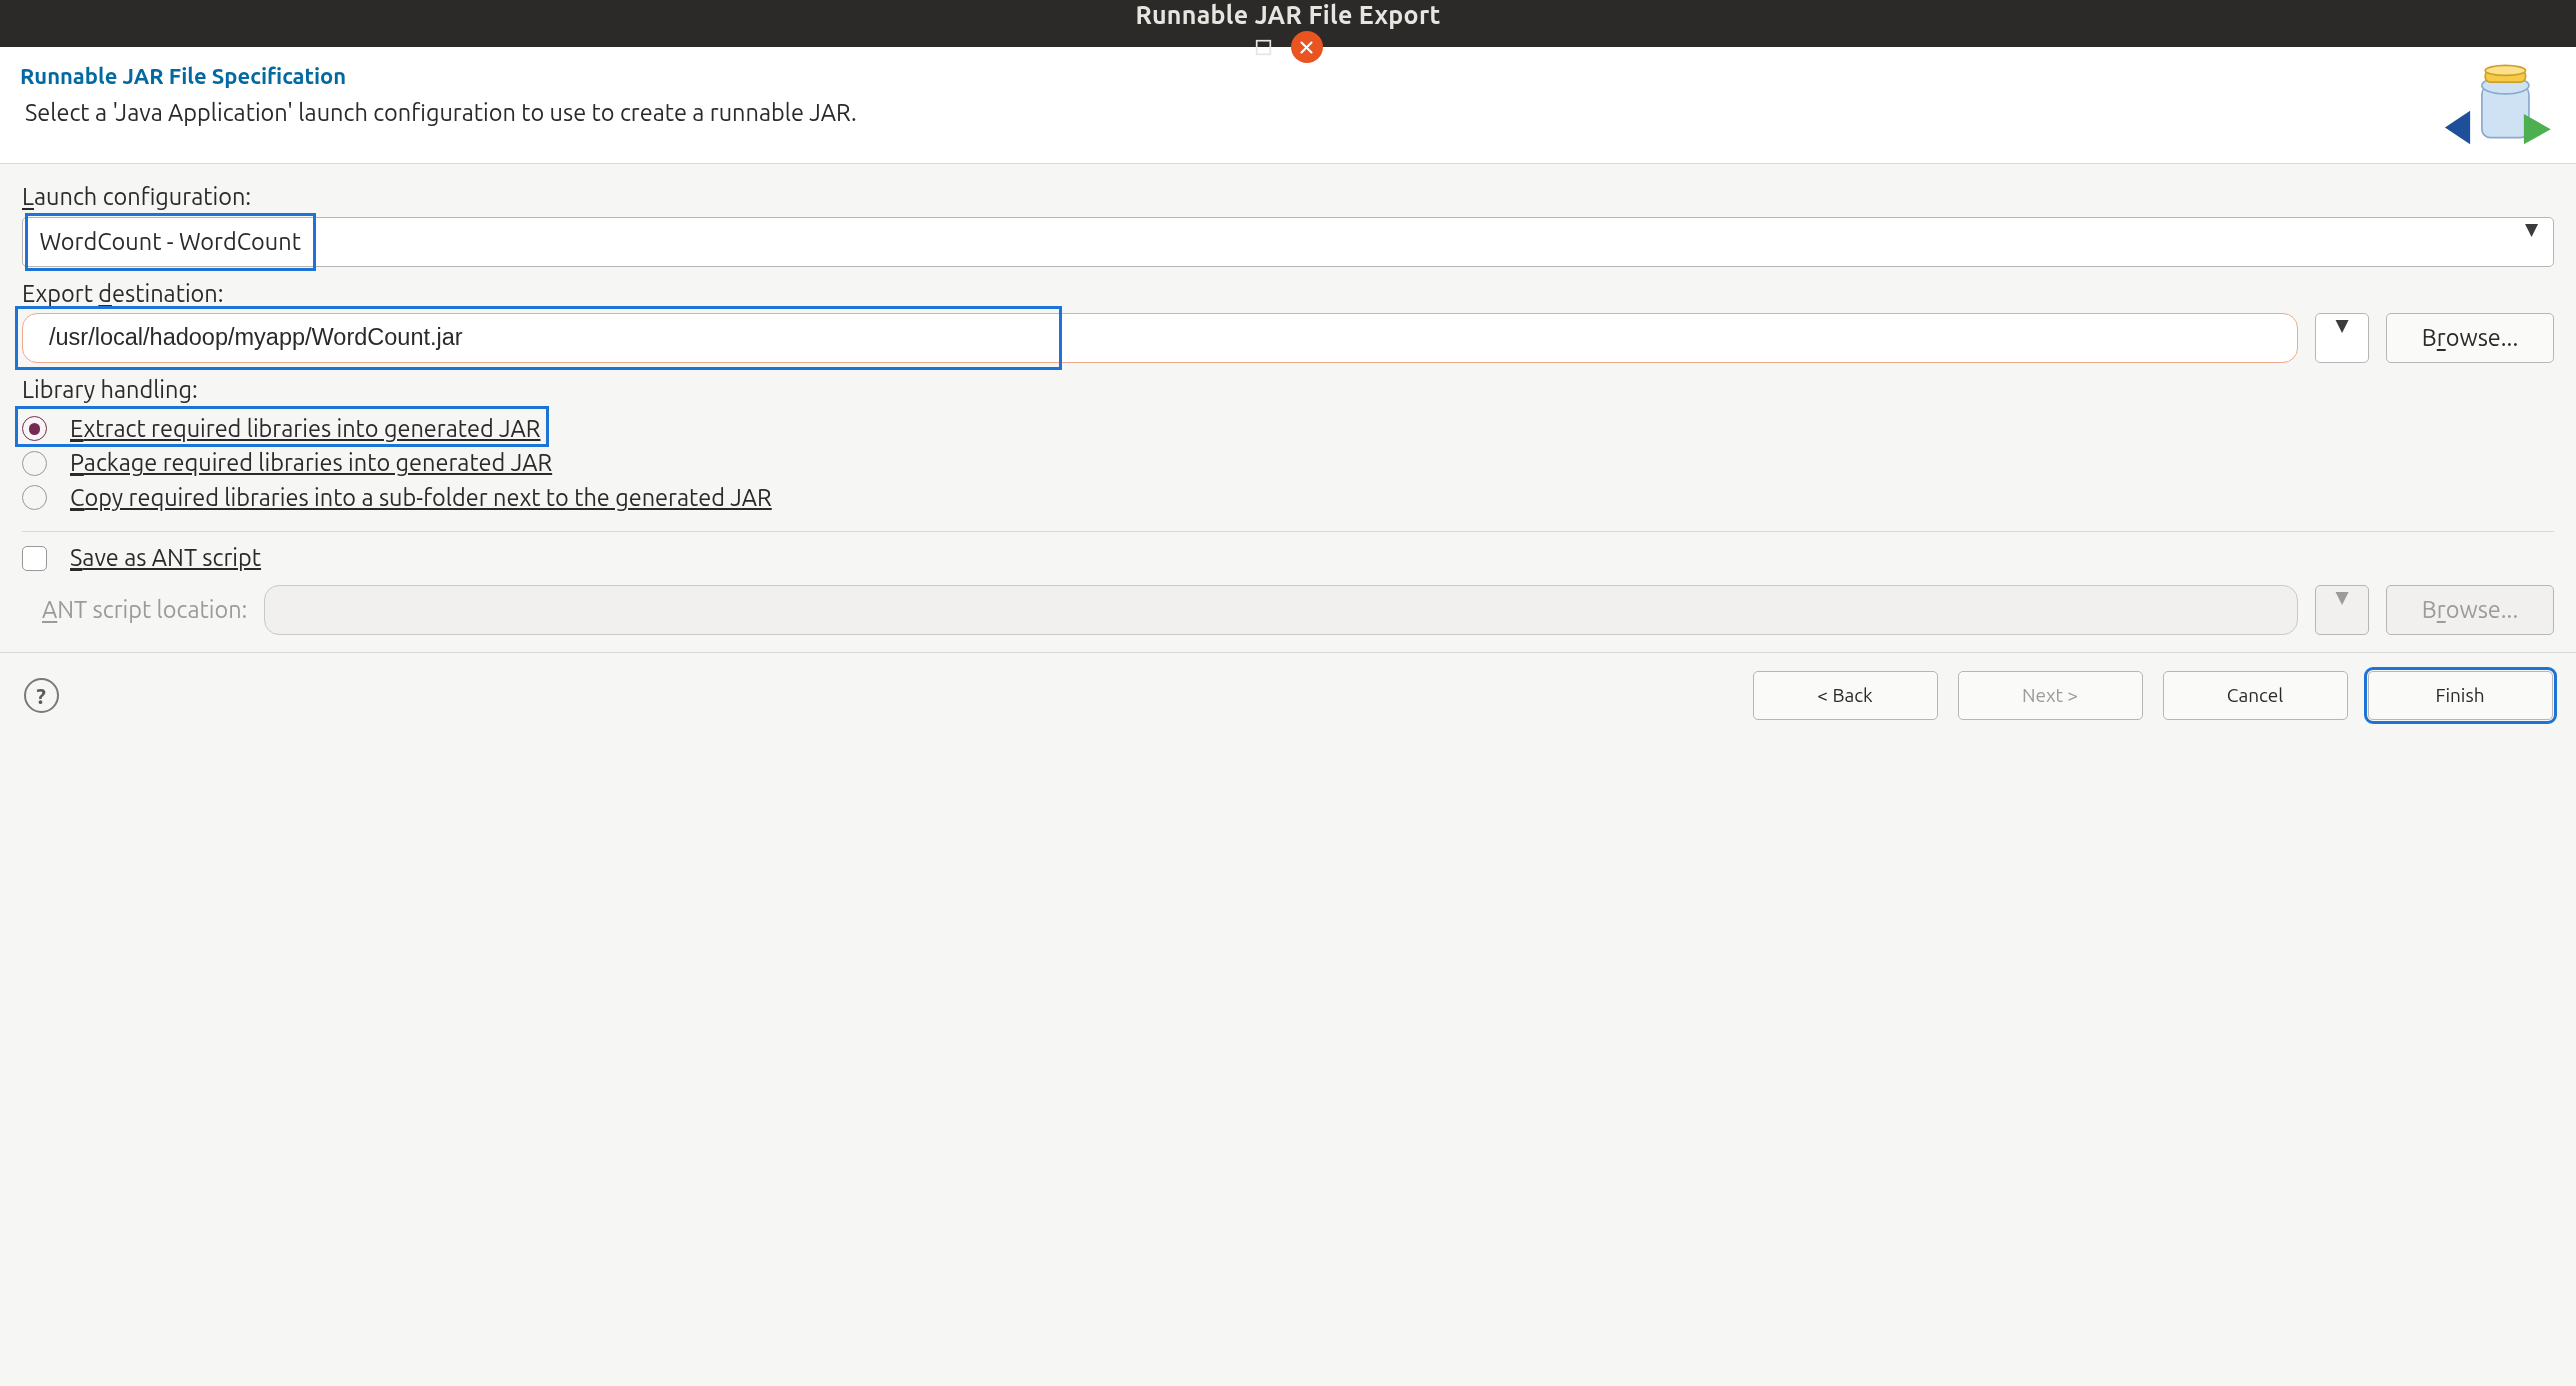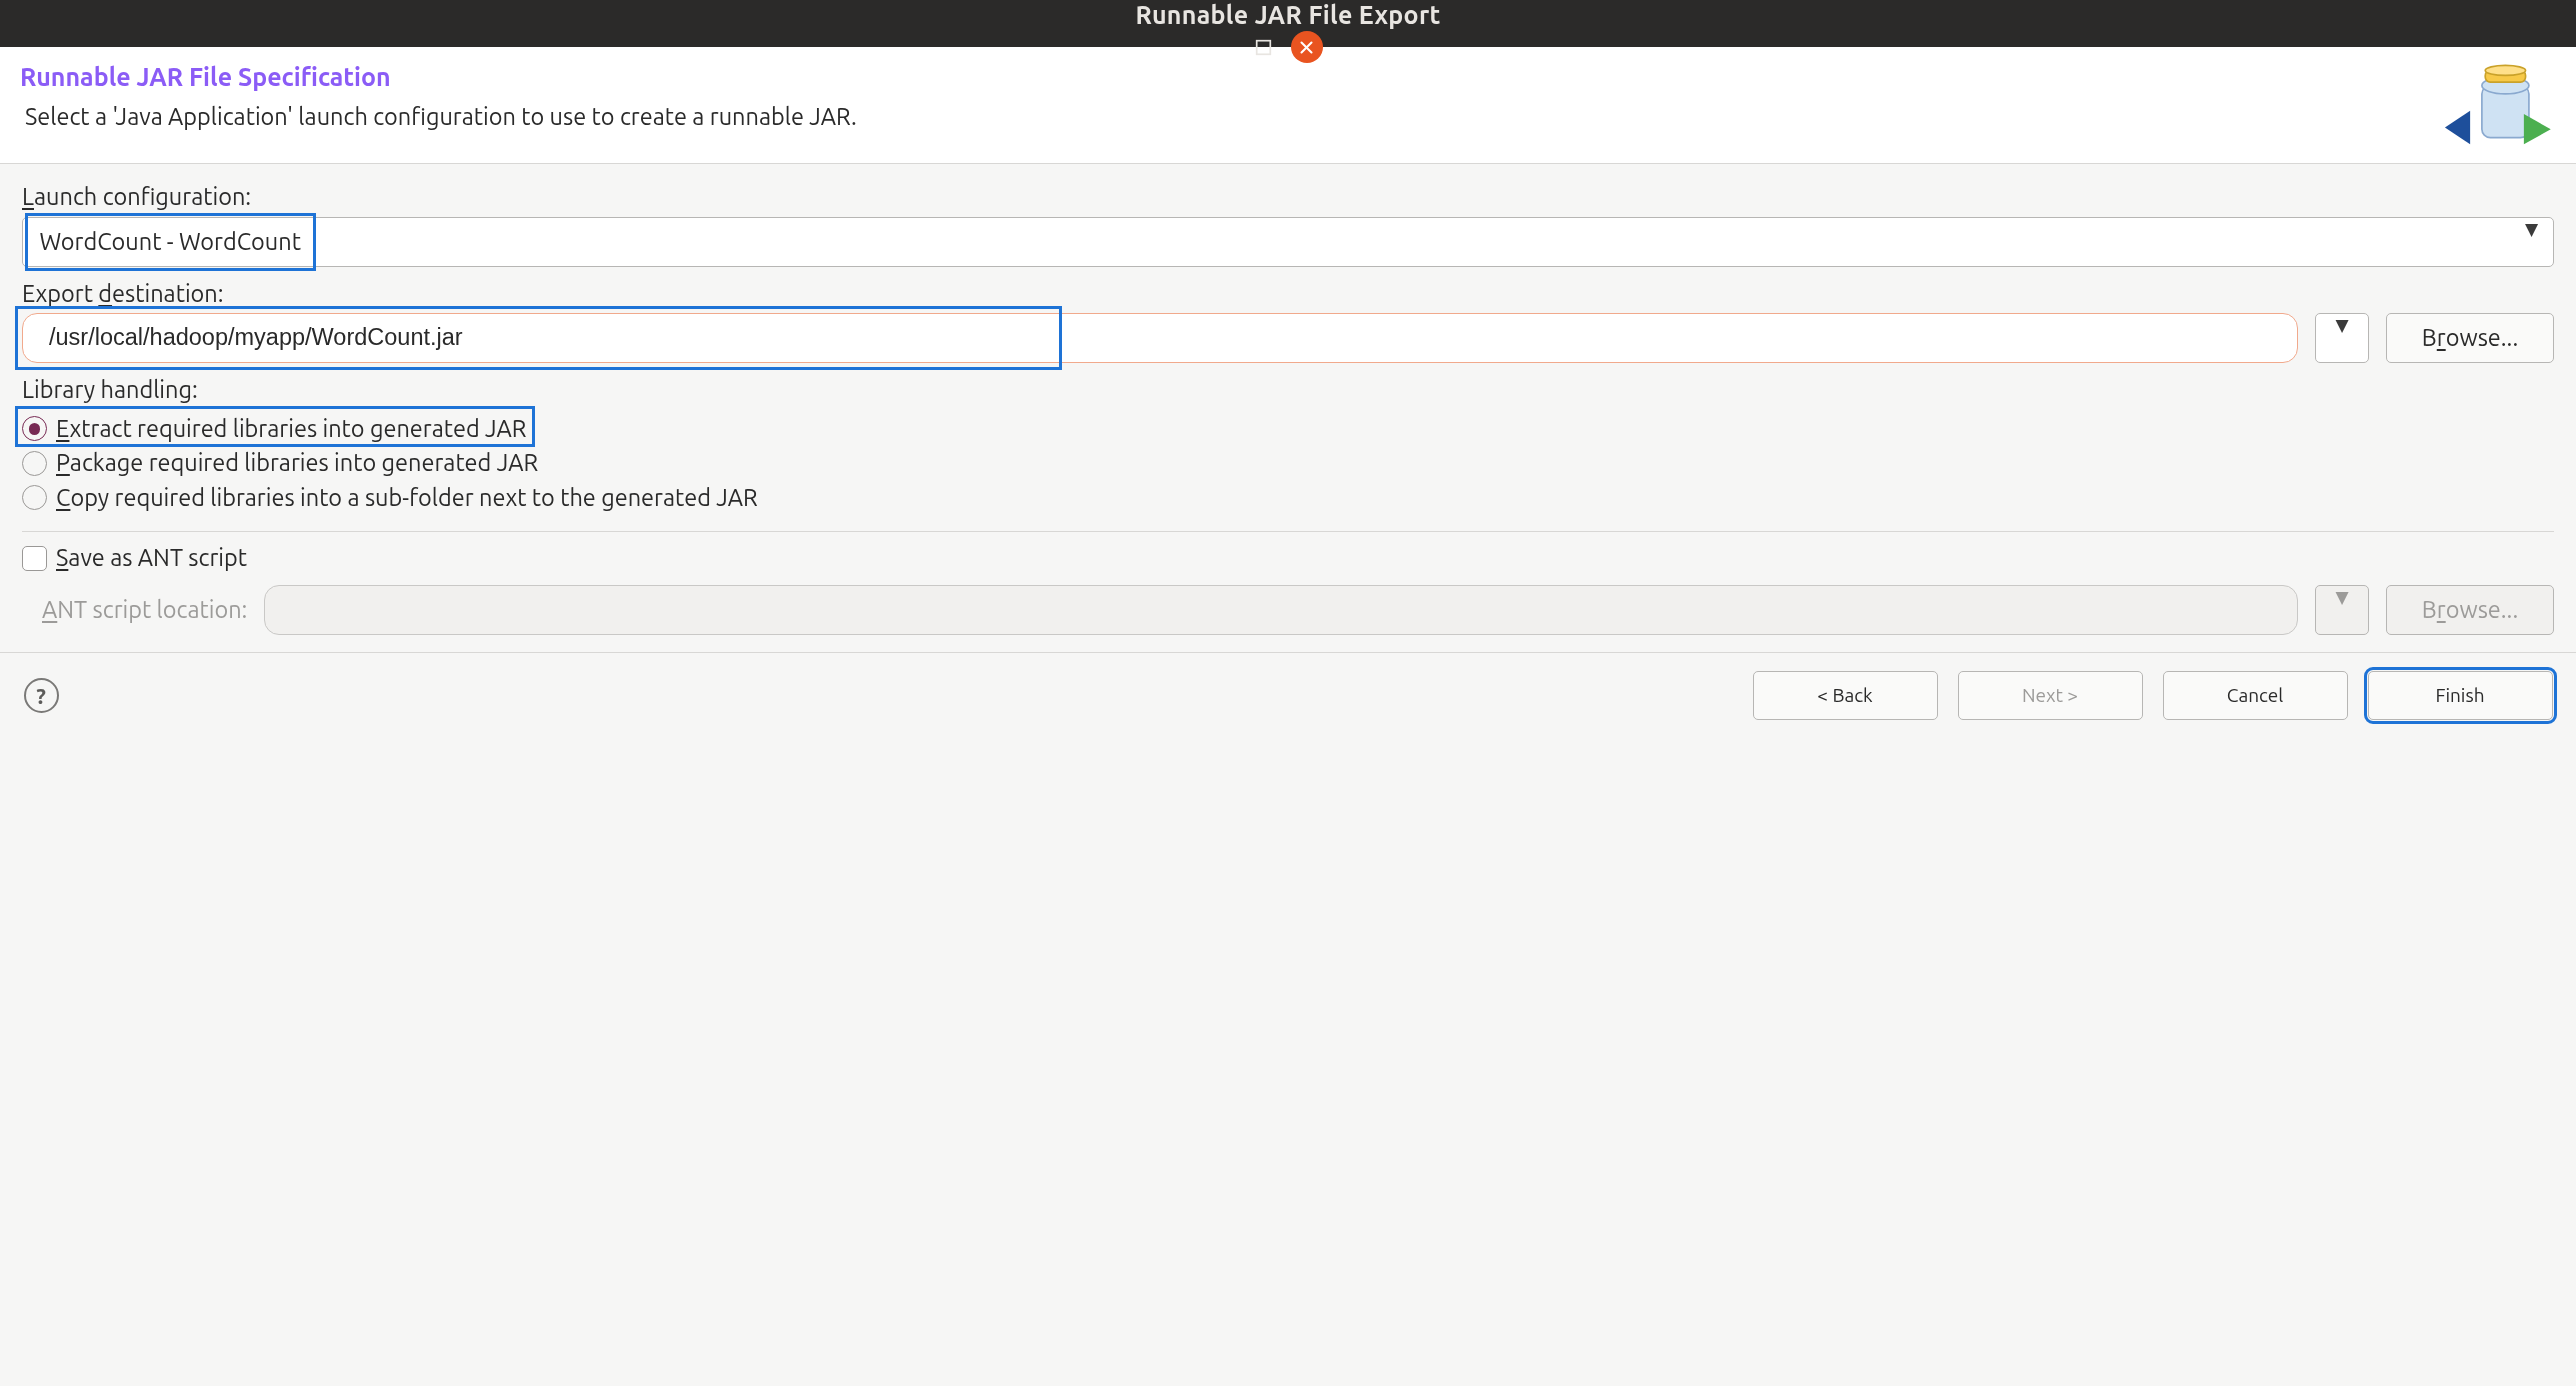--- a/index.html
+++ b/index.html
@@ -54,24 +54,24 @@
     background: #ffffff;
     border-bottom: 0.8px solid #d8d7d5;
     padding: 15px 20px 17px 20px;
     display: flex;
     align-items: flex-start;
     gap: 17px;
     min-height: 92px;
   }
   .banner .banner-text { flex: 1; }
   .banner h1 {
-    font-size: 25px;
+    font-size: 22px;
     font-weight: 700;
     margin-bottom: 8.4px;
-    color: #8b5cf6;
+    color: #0369a1;
   }
   .banner p {
     font-size: 23.5px;
     color: #2a2a2a;
     padding-left: 5px;
   }
   .banner .banner-icon {
     width: 118px; height: 84px;
     display:flex; align-items:center; justify-content:center;
   }
@@ -142,23 +142,24 @@
     font-size: 23.5px;
     color: #2a2a2a;
     display:flex; align-items:center; justify-content:center;
     padding: 0 20px;
     white-space: nowrap;
   }
   .btn.disabled { color:#9c9b99; background:#f1f0ee; }
 
   
   .radio-row, .check-row {
-    display:flex; align-items:center; gap: 9px;
+    display:flex; align-items:center; gap: 23px;
     margin-top: 5px;
     font-size: 23.5px;
+    text-decoration: underline;
   }
   .radio {
     width: 25px; height: 25px;
     border: 1.7px solid #9a9896;
     border-radius: 50%;
     display:flex; align-items:center; justify-content:center;
     flex: 0 0 25px;
   }
   .radio.selected { border-color: #772953; }
   .radio .dot {

